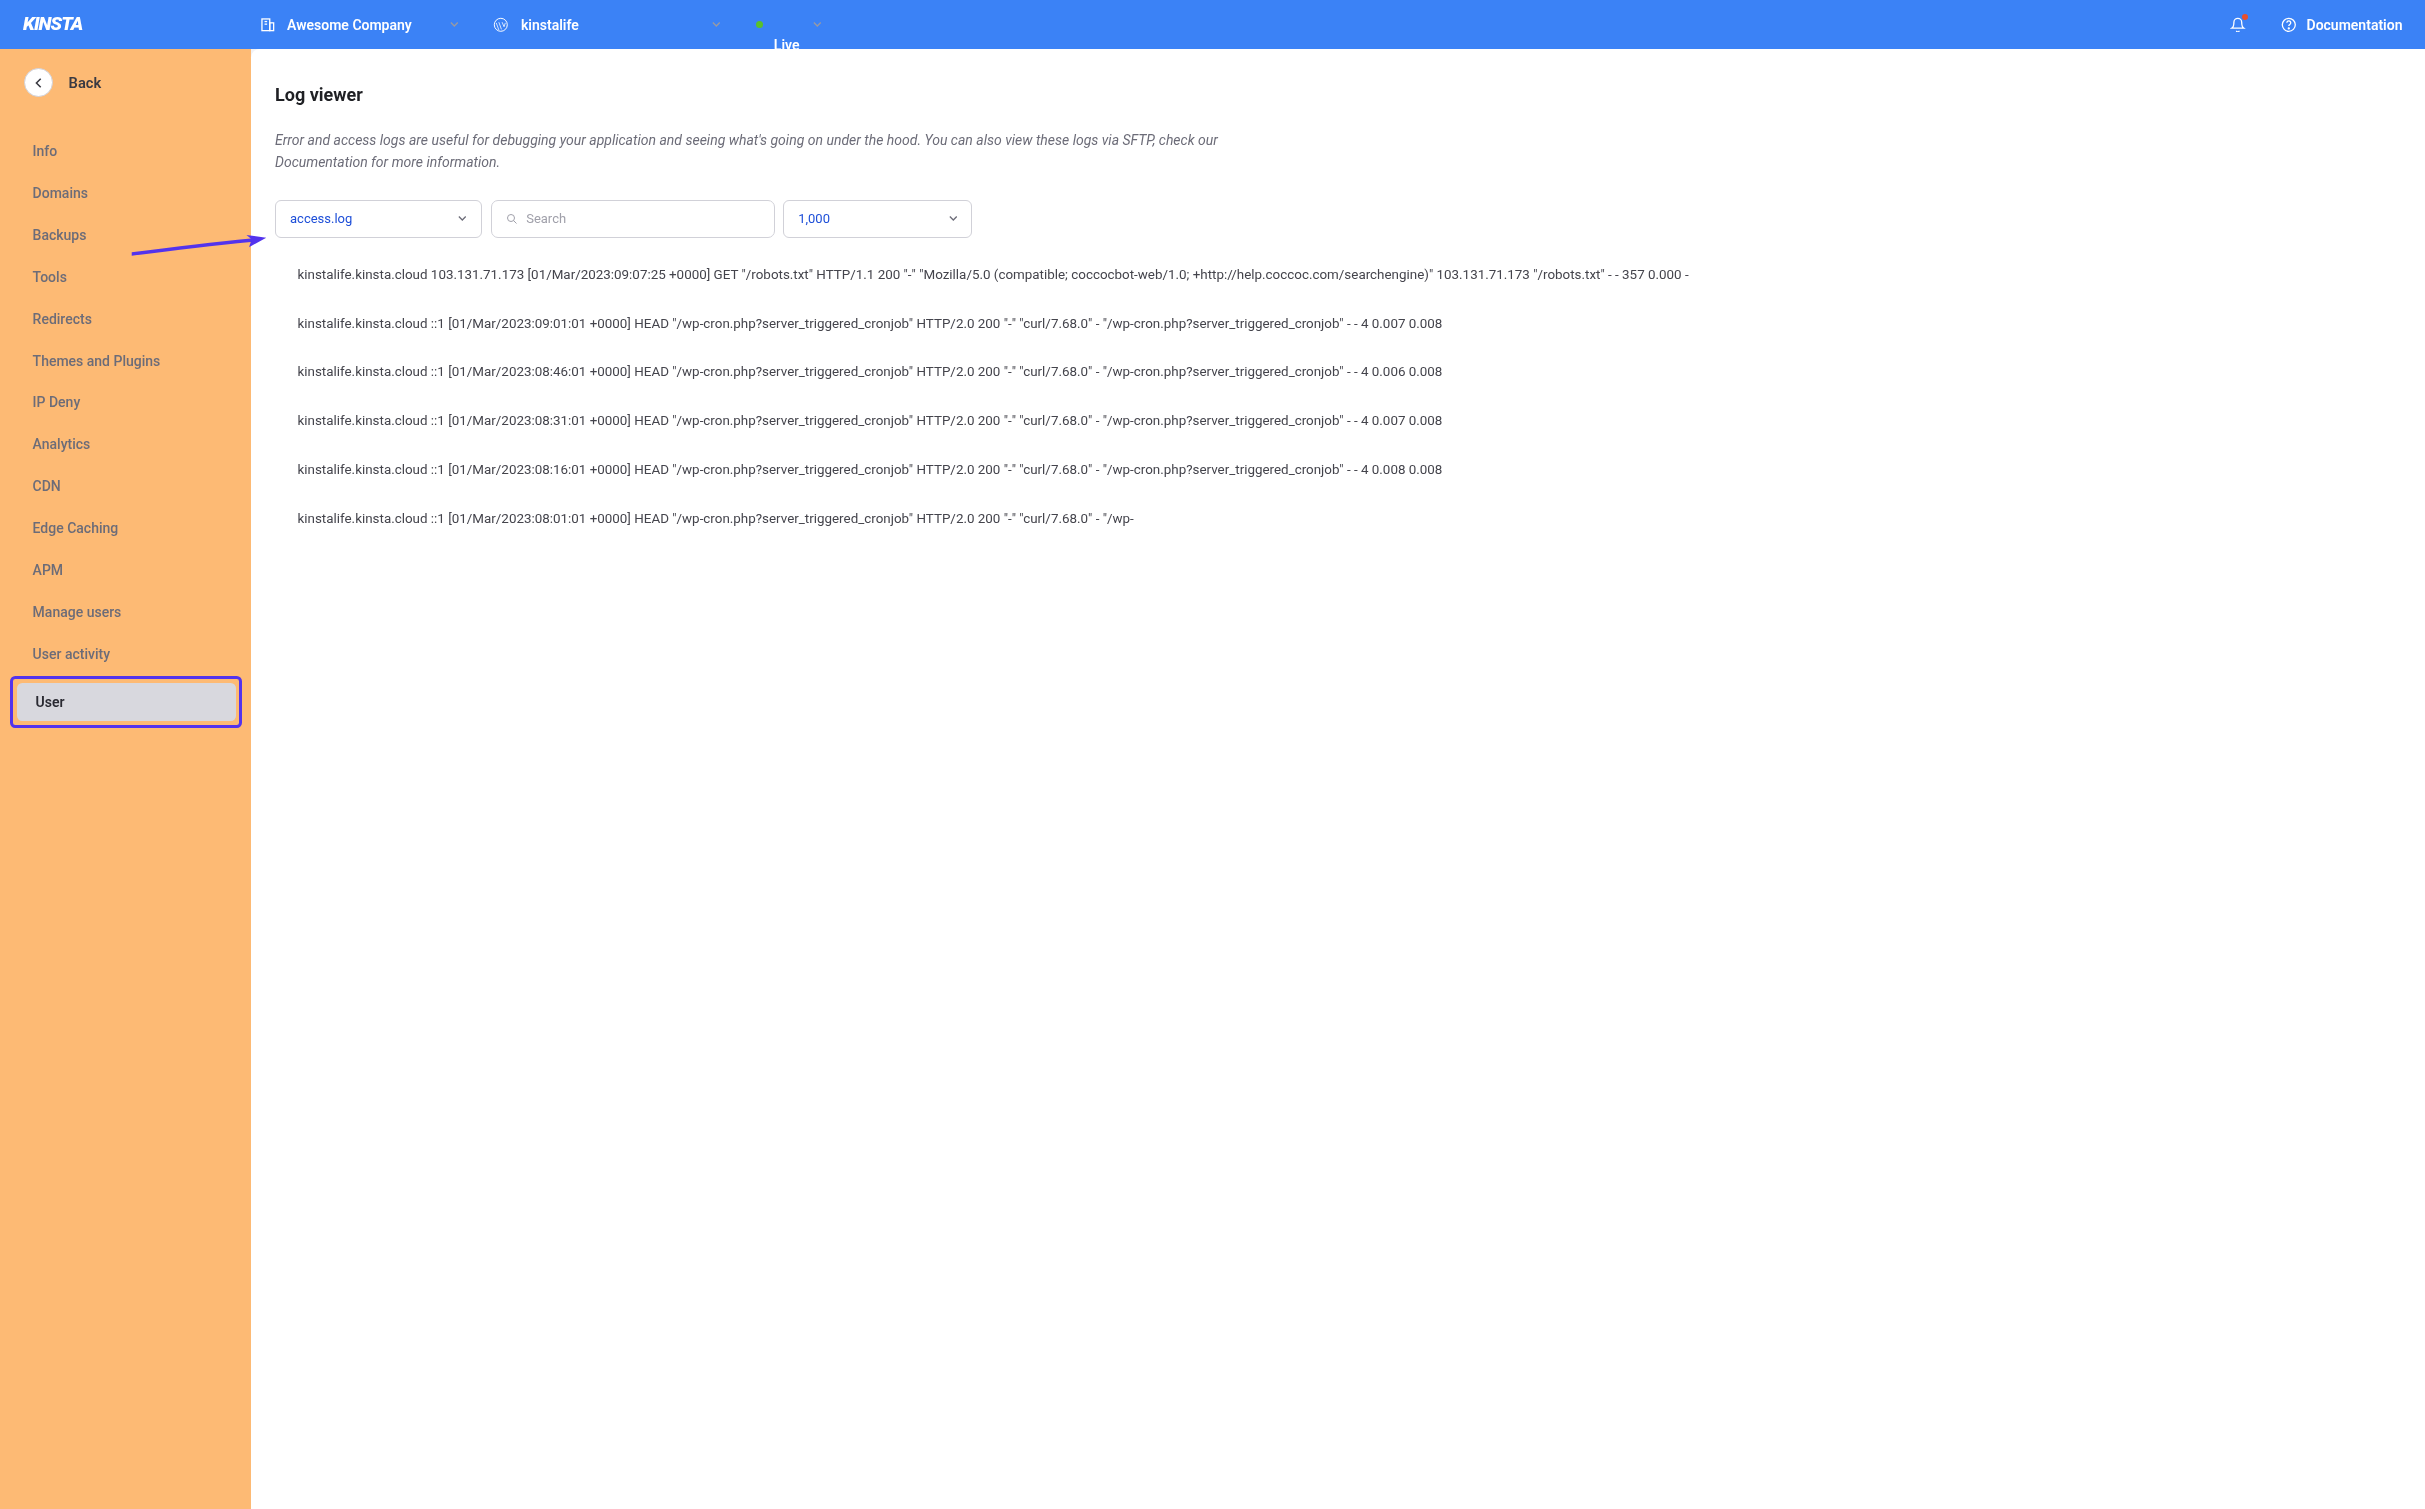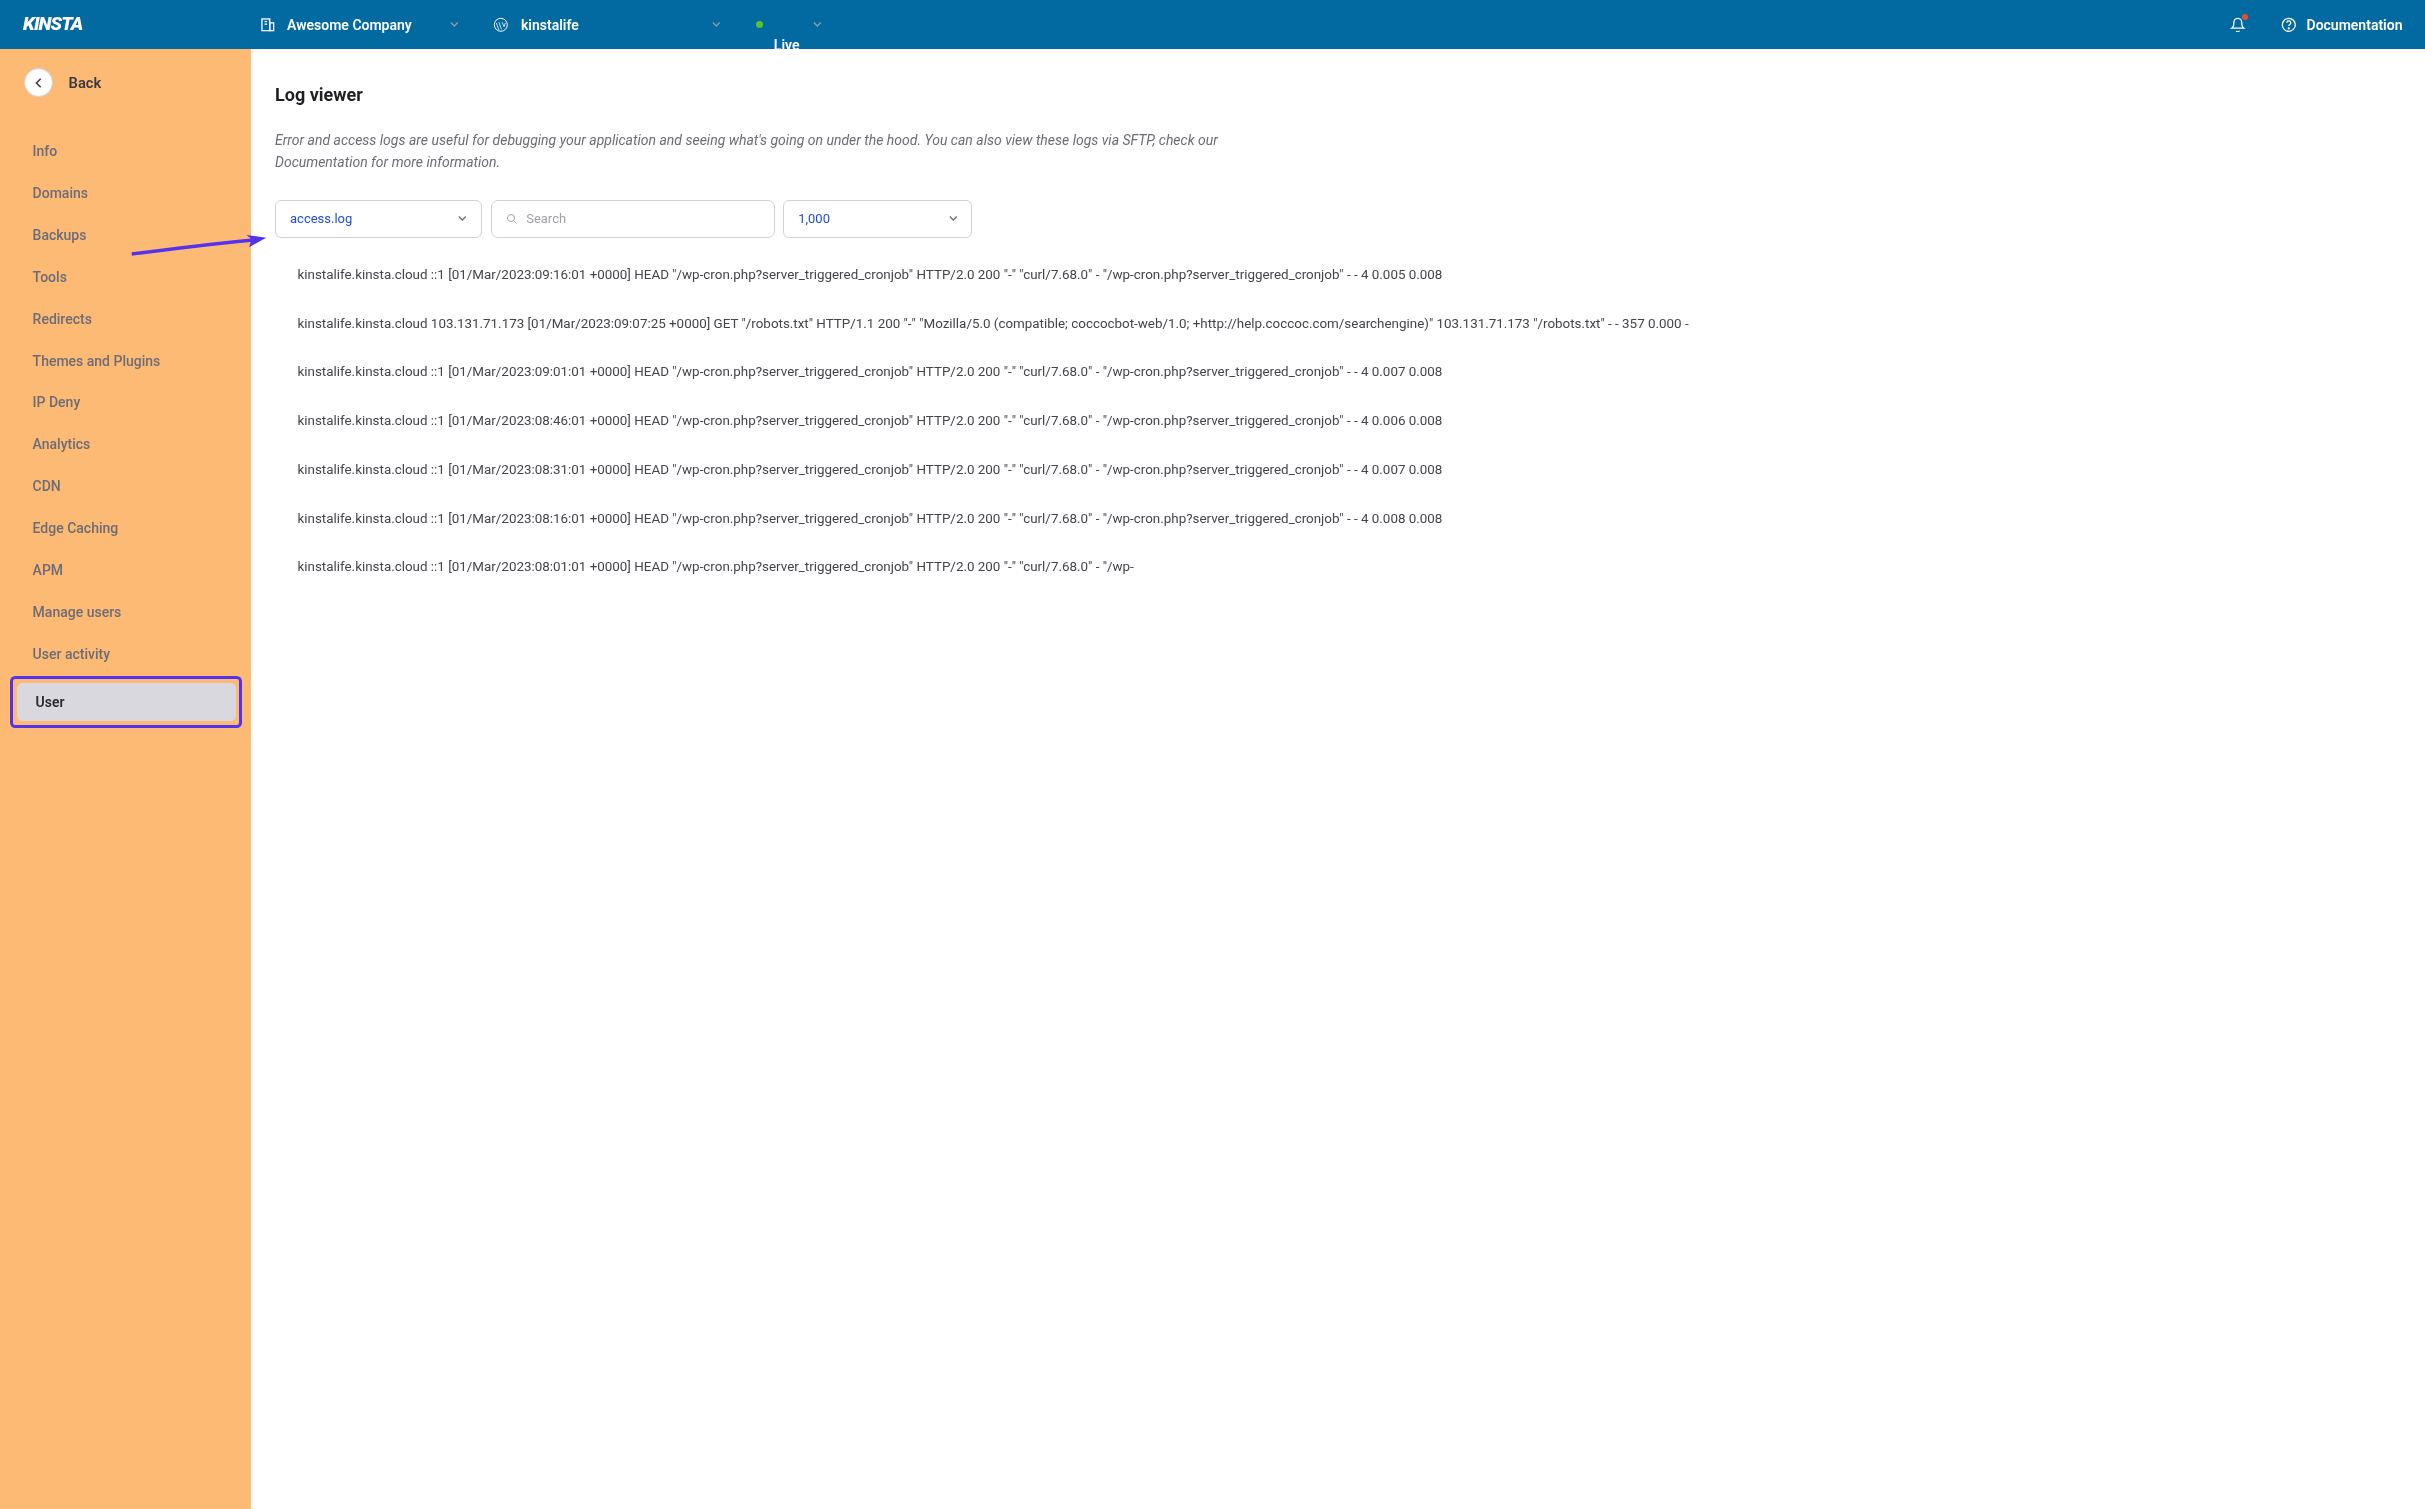--- a/index.html
+++ b/index.html
@@ -7,21 +7,21 @@
       padding: 0;
       box-sizing: border-box;
       font-family: -apple-system, BlinkMacSystemFont, "Segoe UI", Roboto, Helvetica, Arial, sans-serif;
     }
     body {
       background: #f2f2f5;
       color: #1f2024;
       overflow: hidden;
     }
     .header {
-      background: #0369a1;
+      background: #3b82f6;
       height: 49px;
       display: flex;
       align-items: center;
       padding: 0 22.5px;
       color: #fff;
     }
     .logo {
       font-weight: 800;
       font-size: 19px;
       letter-spacing: -0.4px;
@@ -372,21 +372,20 @@
         <span>1,000</span>
         <span>
           <svg width="8.6" height="8.6" viewBox="0 0 10 10">
               <path d="M1 3 L5 7 L9 3" stroke="#6c6c78" stroke-width="1.5" fill="none"></path>
             </svg>
         </span>
       </div>
     </div>
 
     <div class="log-entries">
-      <div class="log-line">kinstalife.kinsta.cloud ::1 [01/Mar/2023:09:16:01 +0000] HEAD "/wp-cron.php?server_triggered_cronjob" HTTP/2.0 200 "-" "curl/7.68.0" - "/wp-cron.php?server_triggered_cronjob" - - 4 0.005 0.008</div>
       <div class="log-line">kinstalife.kinsta.cloud 103.131.71.173 [01/Mar/2023:09:07:25 +0000] GET "/robots.txt" HTTP/1.1 200 "-" "Mozilla/5.0 (compatible; coccocbot-web/1.0; +http://help.coccoc.com/searchengine)" 103.131.71.173 "/robots.txt" - - 357 0.000 -</div>
       <div class="log-line">kinstalife.kinsta.cloud ::1 [01/Mar/2023:09:01:01 +0000] HEAD "/wp-cron.php?server_triggered_cronjob" HTTP/2.0 200 "-" "curl/7.68.0" - "/wp-cron.php?server_triggered_cronjob" - - 4 0.007 0.008</div>
       <div class="log-line">kinstalife.kinsta.cloud ::1 [01/Mar/2023:08:46:01 +0000] HEAD "/wp-cron.php?server_triggered_cronjob" HTTP/2.0 200 "-" "curl/7.68.0" - "/wp-cron.php?server_triggered_cronjob" - - 4 0.006 0.008</div>
       <div class="log-line">kinstalife.kinsta.cloud ::1 [01/Mar/2023:08:31:01 +0000] HEAD "/wp-cron.php?server_triggered_cronjob" HTTP/2.0 200 "-" "curl/7.68.0" - "/wp-cron.php?server_triggered_cronjob" - - 4 0.007 0.008</div>
       <div class="log-line">kinstalife.kinsta.cloud ::1 [01/Mar/2023:08:16:01 +0000] HEAD "/wp-cron.php?server_triggered_cronjob" HTTP/2.0 200 "-" "curl/7.68.0" - "/wp-cron.php?server_triggered_cronjob" - - 4 0.008 0.008</div>
       <div class="log-line">kinstalife.kinsta.cloud ::1 [01/Mar/2023:08:01:01 +0000] HEAD "/wp-cron.php?server_triggered_cronjob" HTTP/2.0 200 "-" "curl/7.68.0" - "/wp-</div>
     </div>
   </div>
 </div>
 

